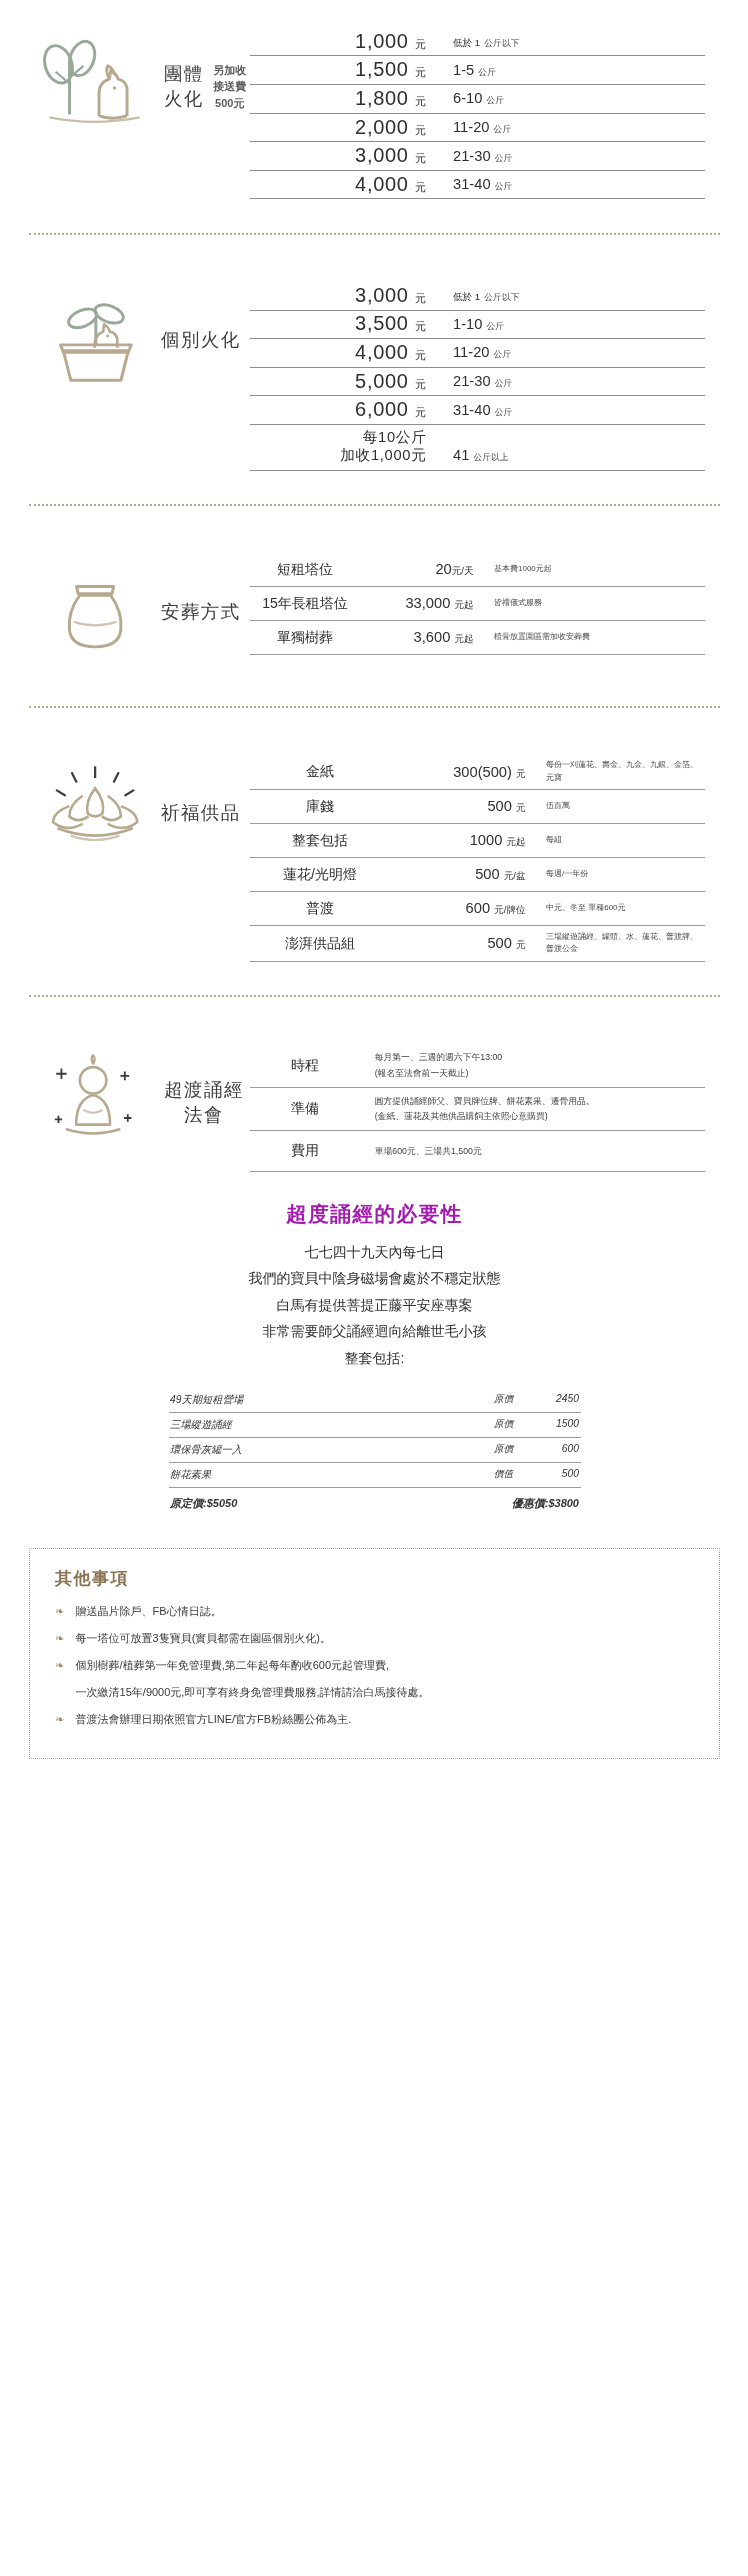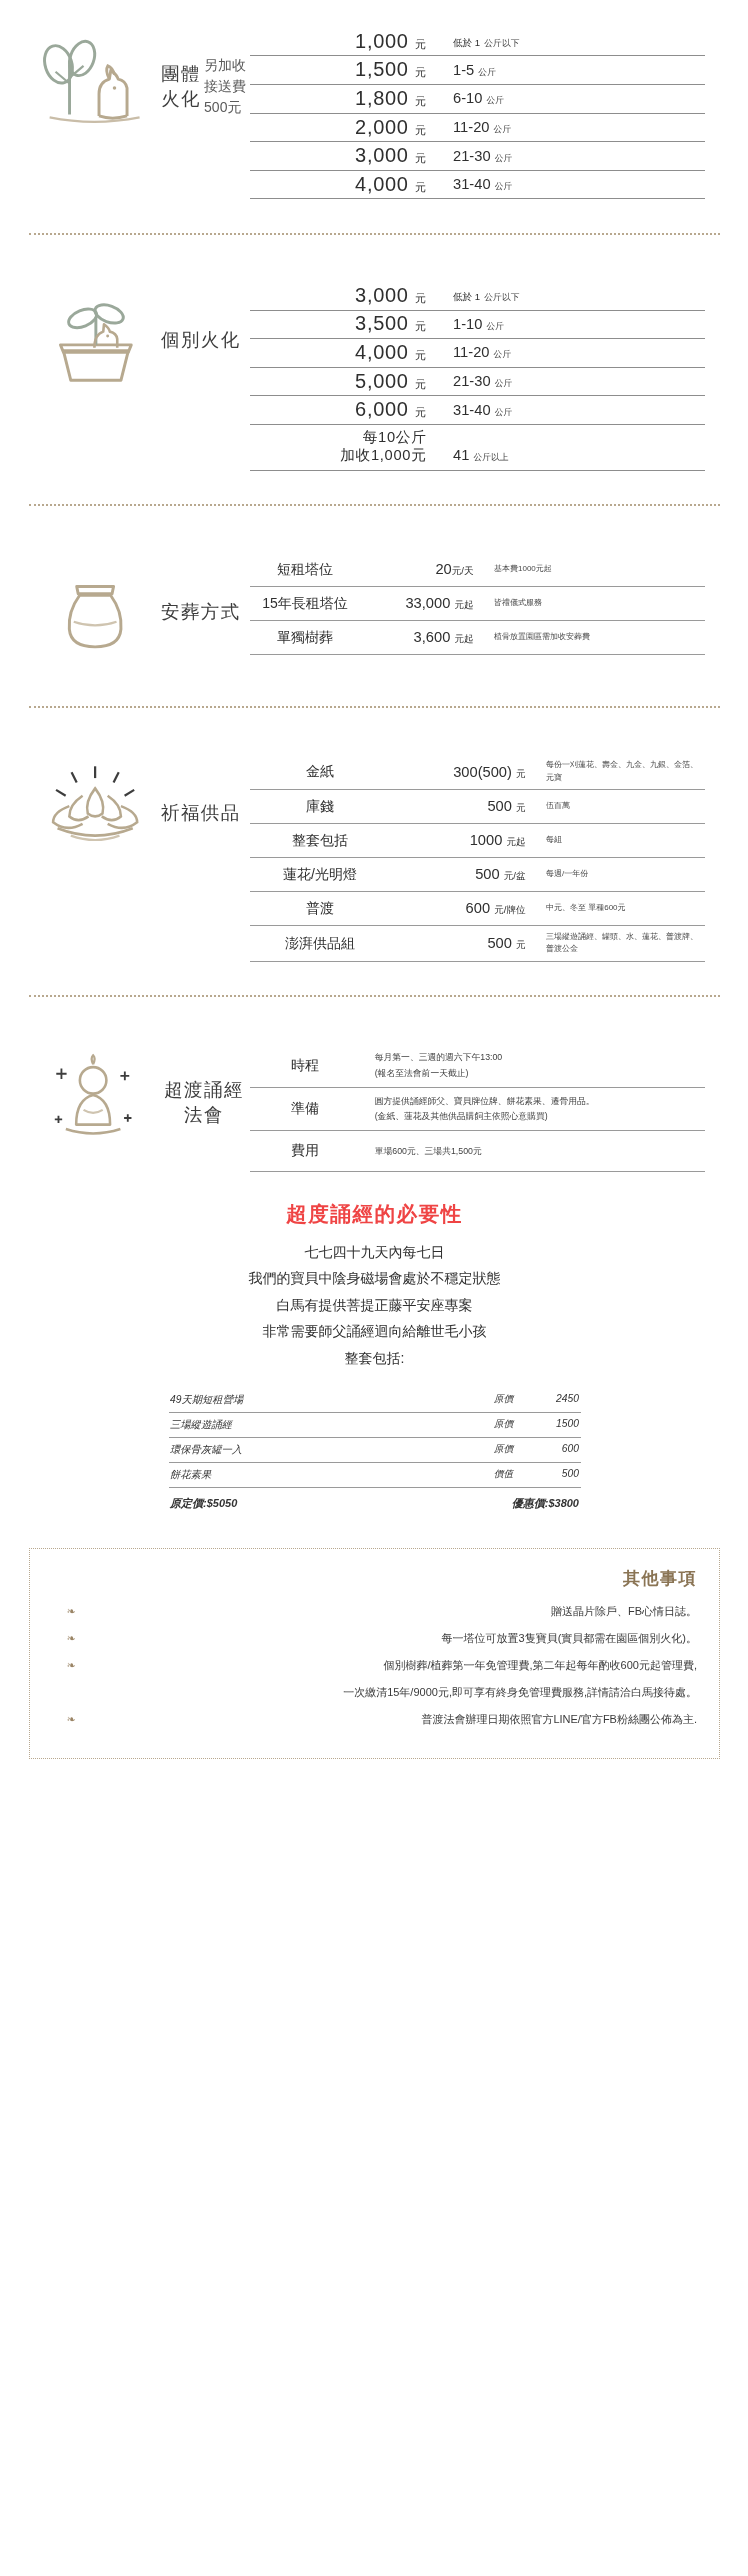--- a/index.html
+++ b/index.html
@@ -41,25 +41,26 @@
   }
   .icon-title {
     font-size: 18.4px;
     letter-spacing: 1.5px;
     color: #3d3d3d;
     margin-top: 2.9px;
     text-align: center;
     font-weight: 500;
   }
   .icon-sub {
-    font-size: 14px;
+    font-size: 11px;
     color: #5b5b5b;
-    text-align: left;
+    text-align: center;
     line-height: 1.5;
     margin-top: 4.4px;
+    font-weight: bold;
   }
   .table-col {
     flex: 1 1 auto;
     padding-top: 5.9px;
     padding-right: 14.7px;
   }
 
   
   .price-row {
     display: flex;
@@ -161,21 +162,21 @@
   }
 
   
   .necessity {
     padding: 13.2px 29px 7.4px 29px;
     text-align: center;
   }
   .nec-title {
     font-size: 20.6px;
     letter-spacing: 1.5px;
-    color: #ef4444;
+    color: #a21caf;
     margin-bottom: 10.3px;
     font-weight: 600;
   }
   .nec-line {
     font-size: 14px;
     color: #2f2f2f;
     line-height: 1.9;
   }
   .nec-pkg {
     margin: 16px auto 0 auto;
@@ -196,21 +197,20 @@
   .pkg-row.total { border-bottom: none; font-weight: 700; padding-top: 7.4px; }
   .pkg-row.total .pkg-name { font-size: 11px; }
   .pkg-row.total .pkg-right { flex: 0 0 147px; text-align: right; font-size: 11px; }
 
   
   .notes-box {
     margin: 25px 29px 29px 29px;
     border: 1.5px dotted #b8a88f;
     border-radius: 0;
     padding: 17.7px 22px 20.6px 25px;
-    text-align: right;
   }
   .notes-title {
     font-size: 17px;
     color: #8a7454;
     letter-spacing: 1.5px;
     margin-bottom: 11.8px;
     font-weight: 600;
   }
   .note-item {
     display: flex;

